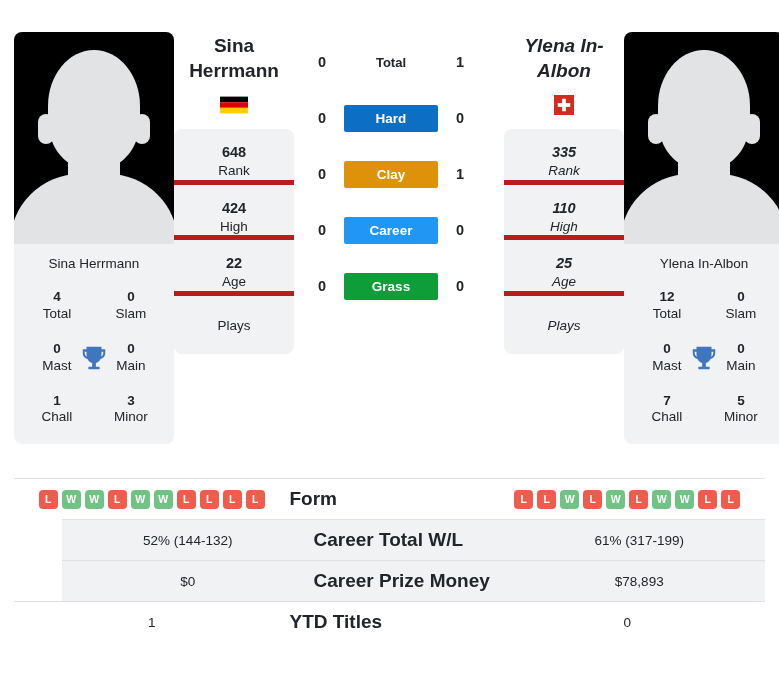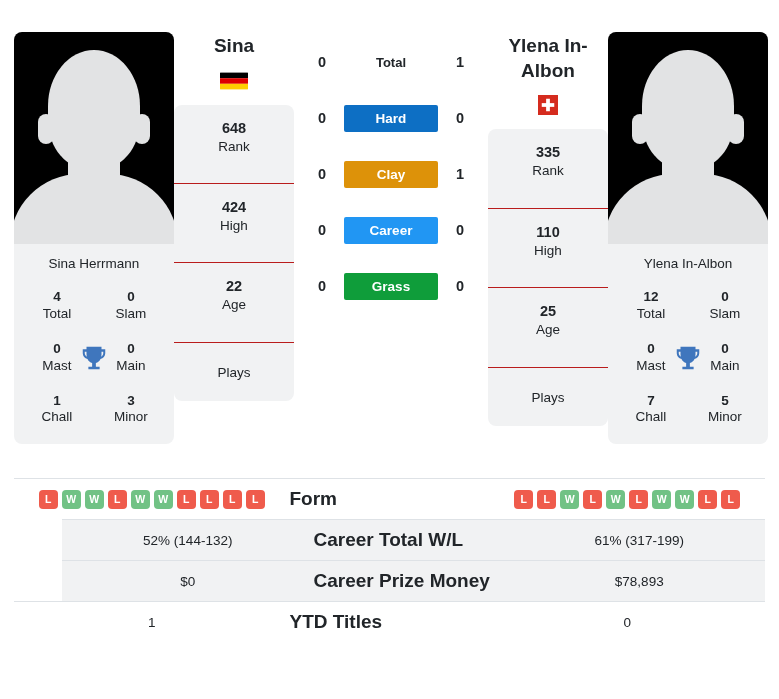--- a/index.html
+++ b/index.html
@@ -86,39 +86,39 @@
     left: 50%; top: 50%;
     transform: translate(-50%, -50%);
     width: 30px; height: 30px;
   }
 
   
   .info-col {
     width: 120px; flex: 0 0 120px;
     margin-top: 22px;
   }
-  .info-col.right { margin-left: 0; }
+  .info-col.right { margin-left: 16px; font-style: italic; }
   .pname {
     text-align: center;
     font-size: 19px;
     font-weight: bold;
     line-height: 1.3;
     color: #212529;
   }
   .flag-wrap { display: flex; justify-content: center; margin: 12px 0 14px 0; }
   .flag { width: 28px; height: 20px; border-radius: 2px; overflow: hidden; display: block; }
   .stat-card {
     background: #f1f2f3;
     border-radius: 8px;
     overflow: hidden;
   }
   .stat-row {
     text-align: center;
-    padding: 14px 0 28px 0;
-    border-bottom: 1px solid #b91c1c;
+    padding: 14px 0 0 0;
+    border-bottom: 5px solid #b91c1c;
   }
   .stat-row:last-child { border-bottom: none; }
   .stat-val { font-size: 14.5px; font-weight: bold; line-height: 1.3; }
   .stat-lbl { font-size: 13.5px; line-height: 1.3; }
   .stat-row.plays { padding: 21px 0 20px 0; }
 
   
   .surfaces {
     flex: 1;
     margin-top: 22px;
@@ -235,20 +235,21 @@
           <svg class="trophy" viewBox="0 0 24 24">
             <path fill="#3f76bd" d="M6 3h12v2h3v3.2c0 2.3-1.6 4.2-3.8 4.6-.7 1.6-2.1 2.8-3.7 3.1V19h3v2H7.5v-2h3v-3.1c-1.6-.3-3-1.5-3.7-3.1C4.6 12.4 3 10.5 3 8.2V5h3V3zm0 4H4.6v1.2c0 1.2.7 2.2 1.7 2.7A9 9 0 0 1 6 9V7zm12 0v2c0 .6-.1 1.3-.3 1.9 1-.5 1.7-1.5 1.7-2.7V7H18z"></path>
           </svg>
         </div>
       </div>
     </div>
 
     <div class="info-col">
       <div class="pname">
         <div>Sina</div>
+        <div>Herrmann</div>
       </div>
       <div class="flag-wrap">
         <svg class="flag" viewBox="0 0 5 3">
           <rect width="5" height="1" y="0" fill="#000000"></rect>
           <rect width="5" height="1" y="1" fill="#dd0000"></rect>
           <rect width="5" height="1" y="2" fill="#ffce00"></rect>
         </svg>
       </div>
       <div class="stat-card">
         <div class="stat-row">

